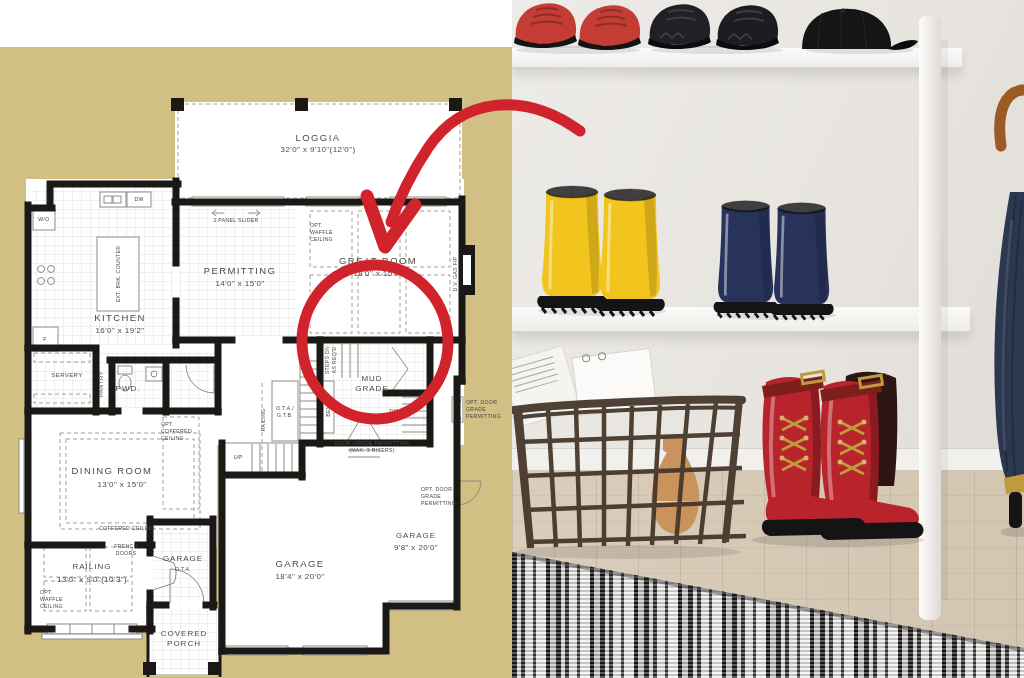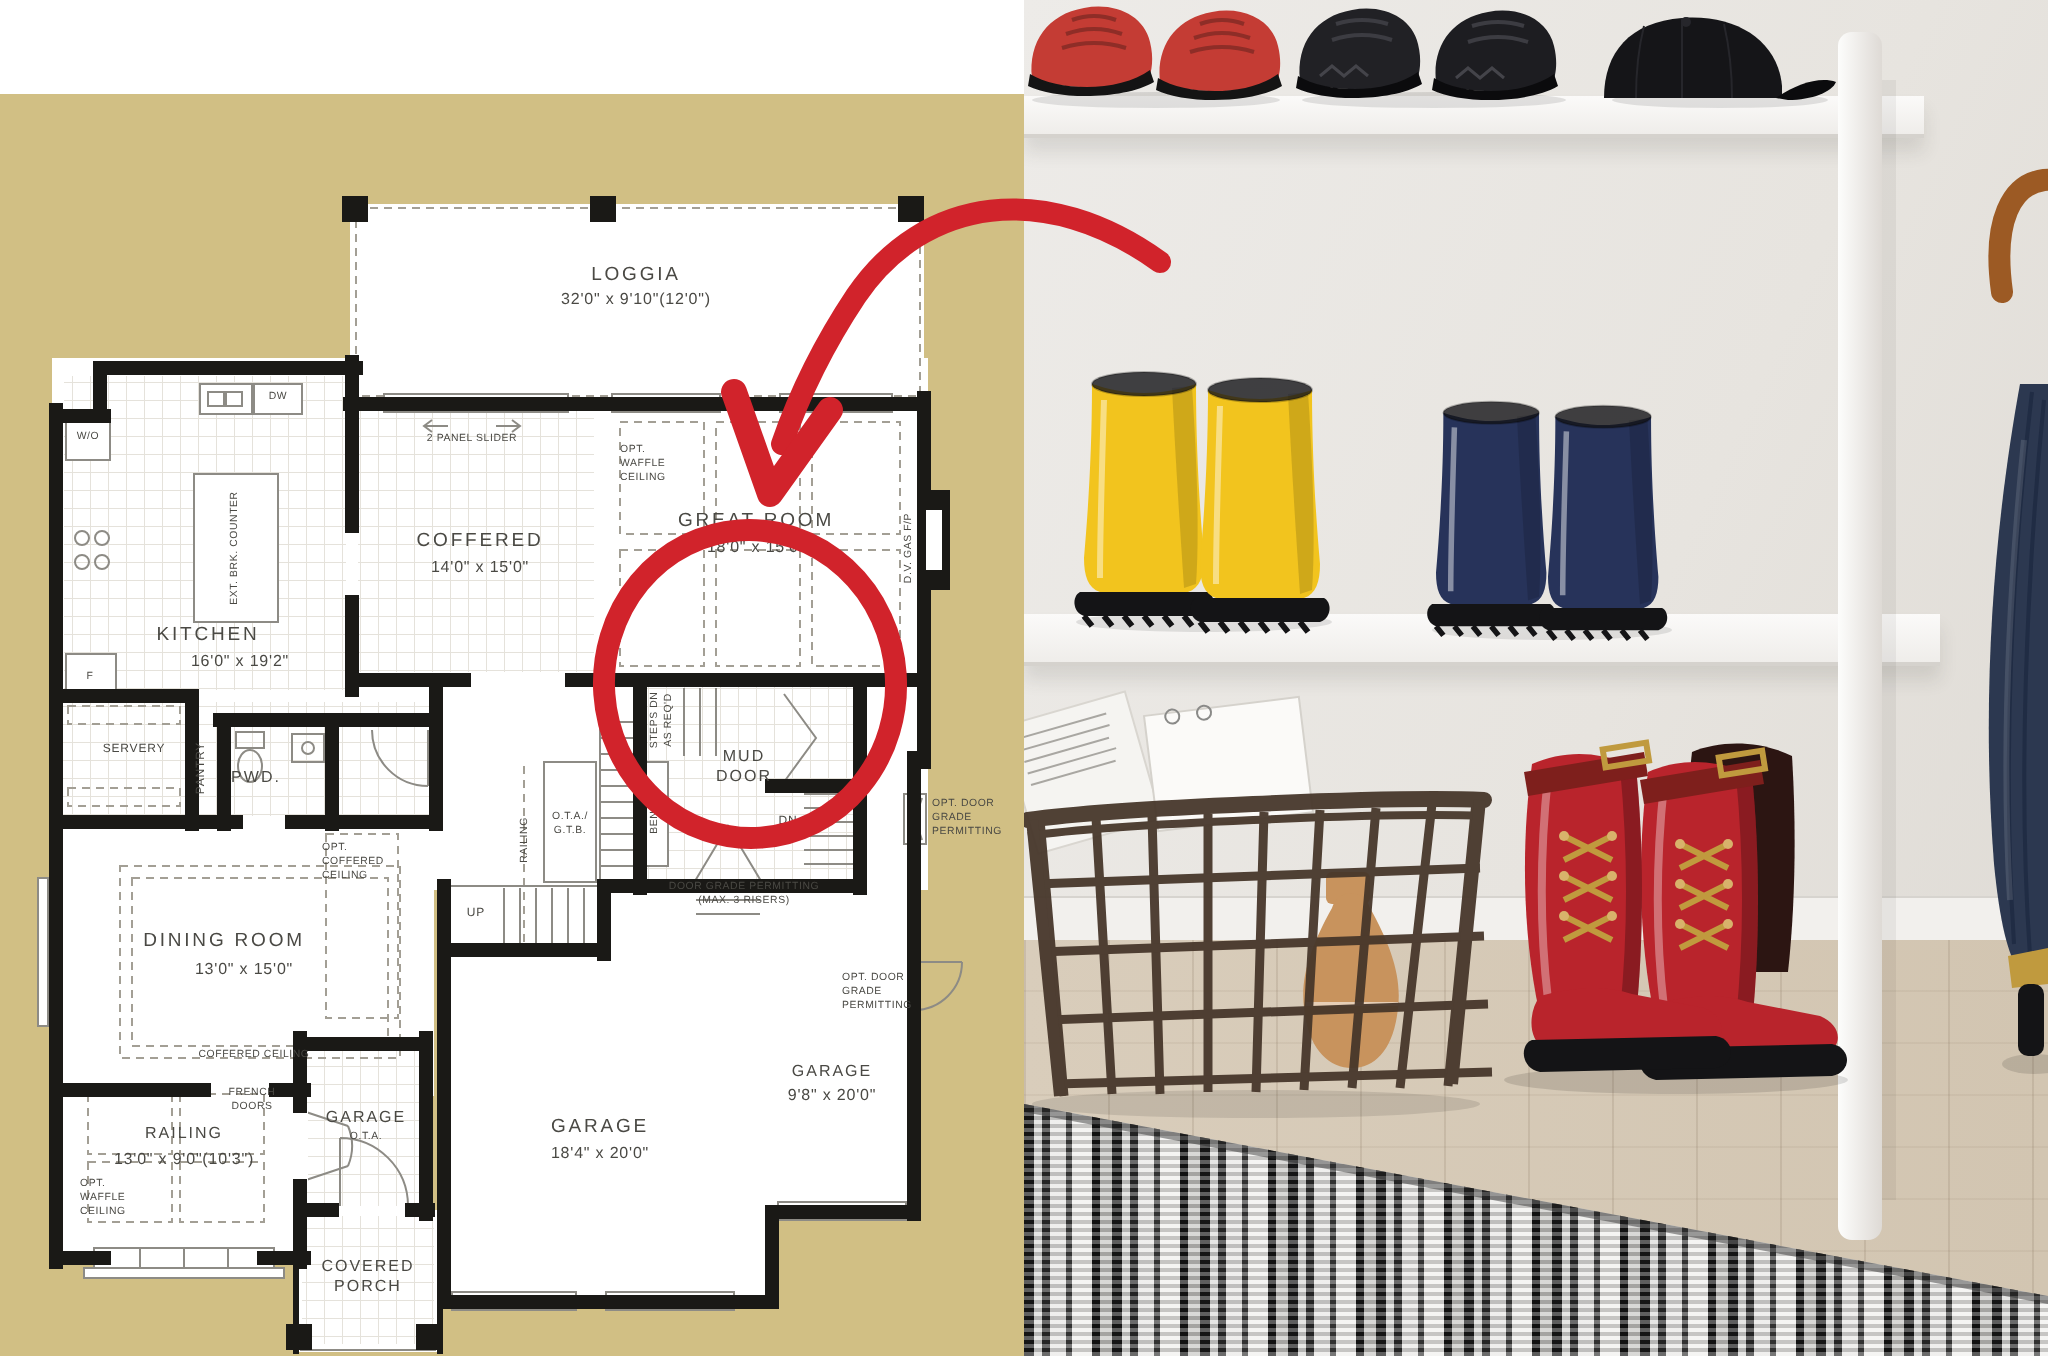--- a/index.html
+++ b/index.html
@@ -203,35 +203,35 @@
           <rect x="449" y="51" width="13" height="13"></rect>
         <rect x="143" y="615" width="13" height="13"></rect>
           <rect x="208" y="615" width="13" height="13"></rect>
         <rect x="461" y="198" width="14" height="50"></rect>
       </g>
       <rect x="463" y="208" width="8" height="30" class="whitefill"></rect>
     </svg>
 
     <div class="lbl" style="left:318px;top:91px">LOGGIA</div>
     <div class="lbl dims" style="left:318px;top:103px">32'0" x 9'10"(12'0")</div>
-    <div class="lbl" style="left:240px;top:224px">COFFERED</div>
+    <div class="lbl" style="left:240px;top:224px">PERMITTING</div>
     <div class="lbl dims" style="left:240px;top:237px">14'0" x 15'0"</div>
     <div class="lbl" style="left:378px;top:214px">GREAT ROOM</div>
     <div class="lbl dims" style="left:378px;top:227px">18'0" x 15'0"</div>
-    <div class="lbl" style="left:104px;top:271px">KITCHEN</div>
+    <div class="lbl" style="left:120px;top:271px">KITCHEN</div>
     <div class="lbl dims" style="left:120px;top:284px">16'0" x 19'2"</div>
     <div class="lbl" style="left:112px;top:424px">DINING ROOM</div>
     <div class="lbl dims" style="left:122px;top:438px">13'0" x 15'0"</div>
     <div class="lbl md" style="left:92px;top:520px">RAILING</div>
     <div class="lbl dims" style="left:92px;top:533px">13'0" x 9'0"(10'3")</div>
     <div class="lbl" style="left:300px;top:517px">GARAGE</div>
     <div class="lbl dims" style="left:300px;top:530px">18'4" x 20'0"</div>
     <div class="lbl md" style="left:416px;top:489px">GARAGE</div>
     <div class="lbl dims" style="left:416px;top:501px">9'8" x 20'0"</div>
-    <div class="lbl md wrap" style="left:372px;top:337px;width:46px">MUD DOOR</div>
+    <div class="lbl md wrap" style="left:372px;top:337px;width:46px">MUD GRADE</div>
     <div class="lbl md" style="left:183px;top:512px">GARAGE</div>
     <div class="lbl xs" style="left:183px;top:522px">O.T.A.</div>
     <div class="lbl md wrap" style="left:184px;top:592px;width:62px">COVERED PORCH</div>
     <div class="lbl md" style="left:128px;top:342px">PWD.</div>
     <div class="lbl sm" style="left:67px;top:329px">SERVERY</div>
     <div class="lbl sm vlbl" style="left:102px;top:337px">PANTRY</div>
     <div class="lbl xs" style="left:236px;top:173px">2 PANEL SLIDER</div>
     <div class="lbl xs wrap tl" style="left:328px;top:185px;width:36px">OPT. WAFFLE CEILING</div>
     <div class="lbl xs wrap tl" style="left:58px;top:552px;width:36px">OPT. WAFFLE CEILING</div>
     <div class="lbl xs wrap tl" style="left:182px;top:384px;width:42px">OPT. COFFERED CEILING</div>

